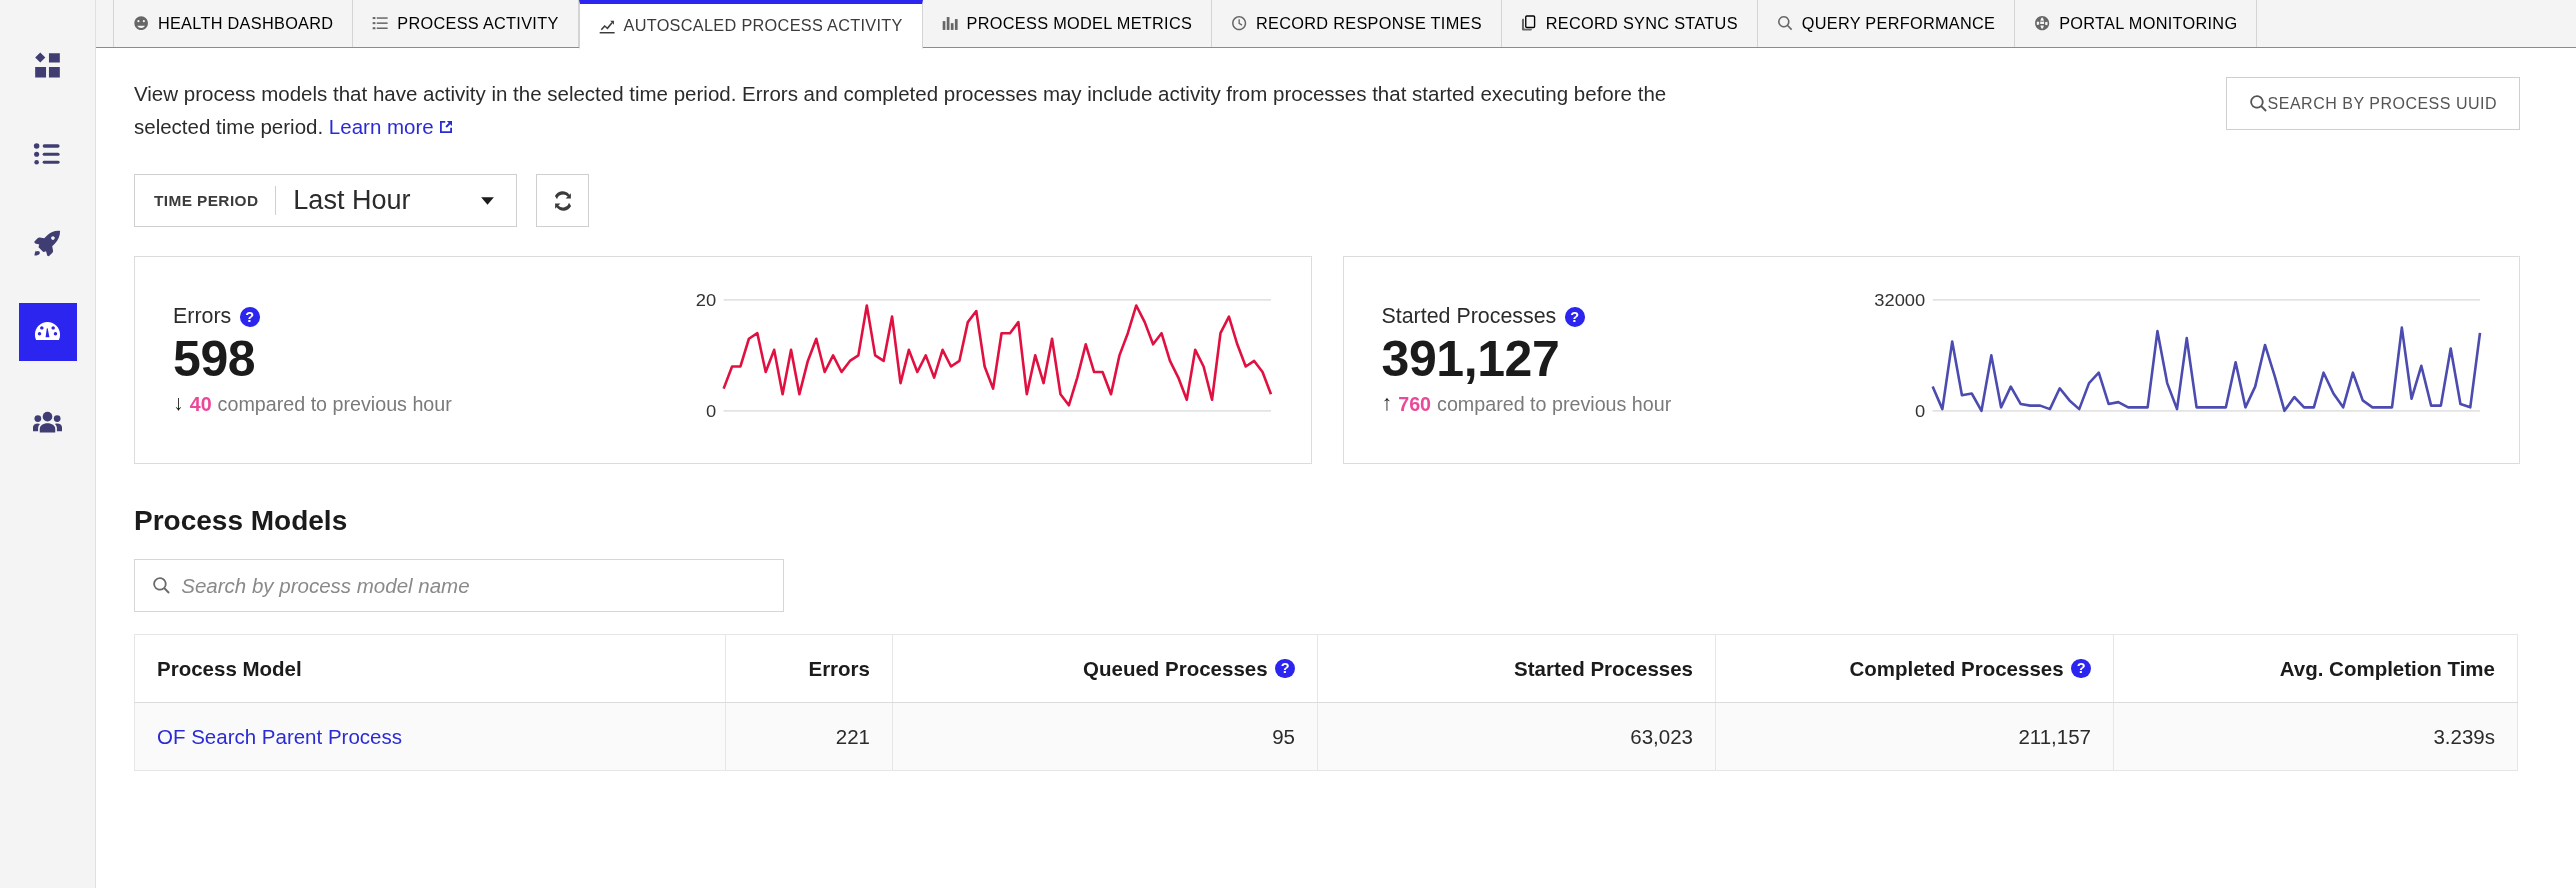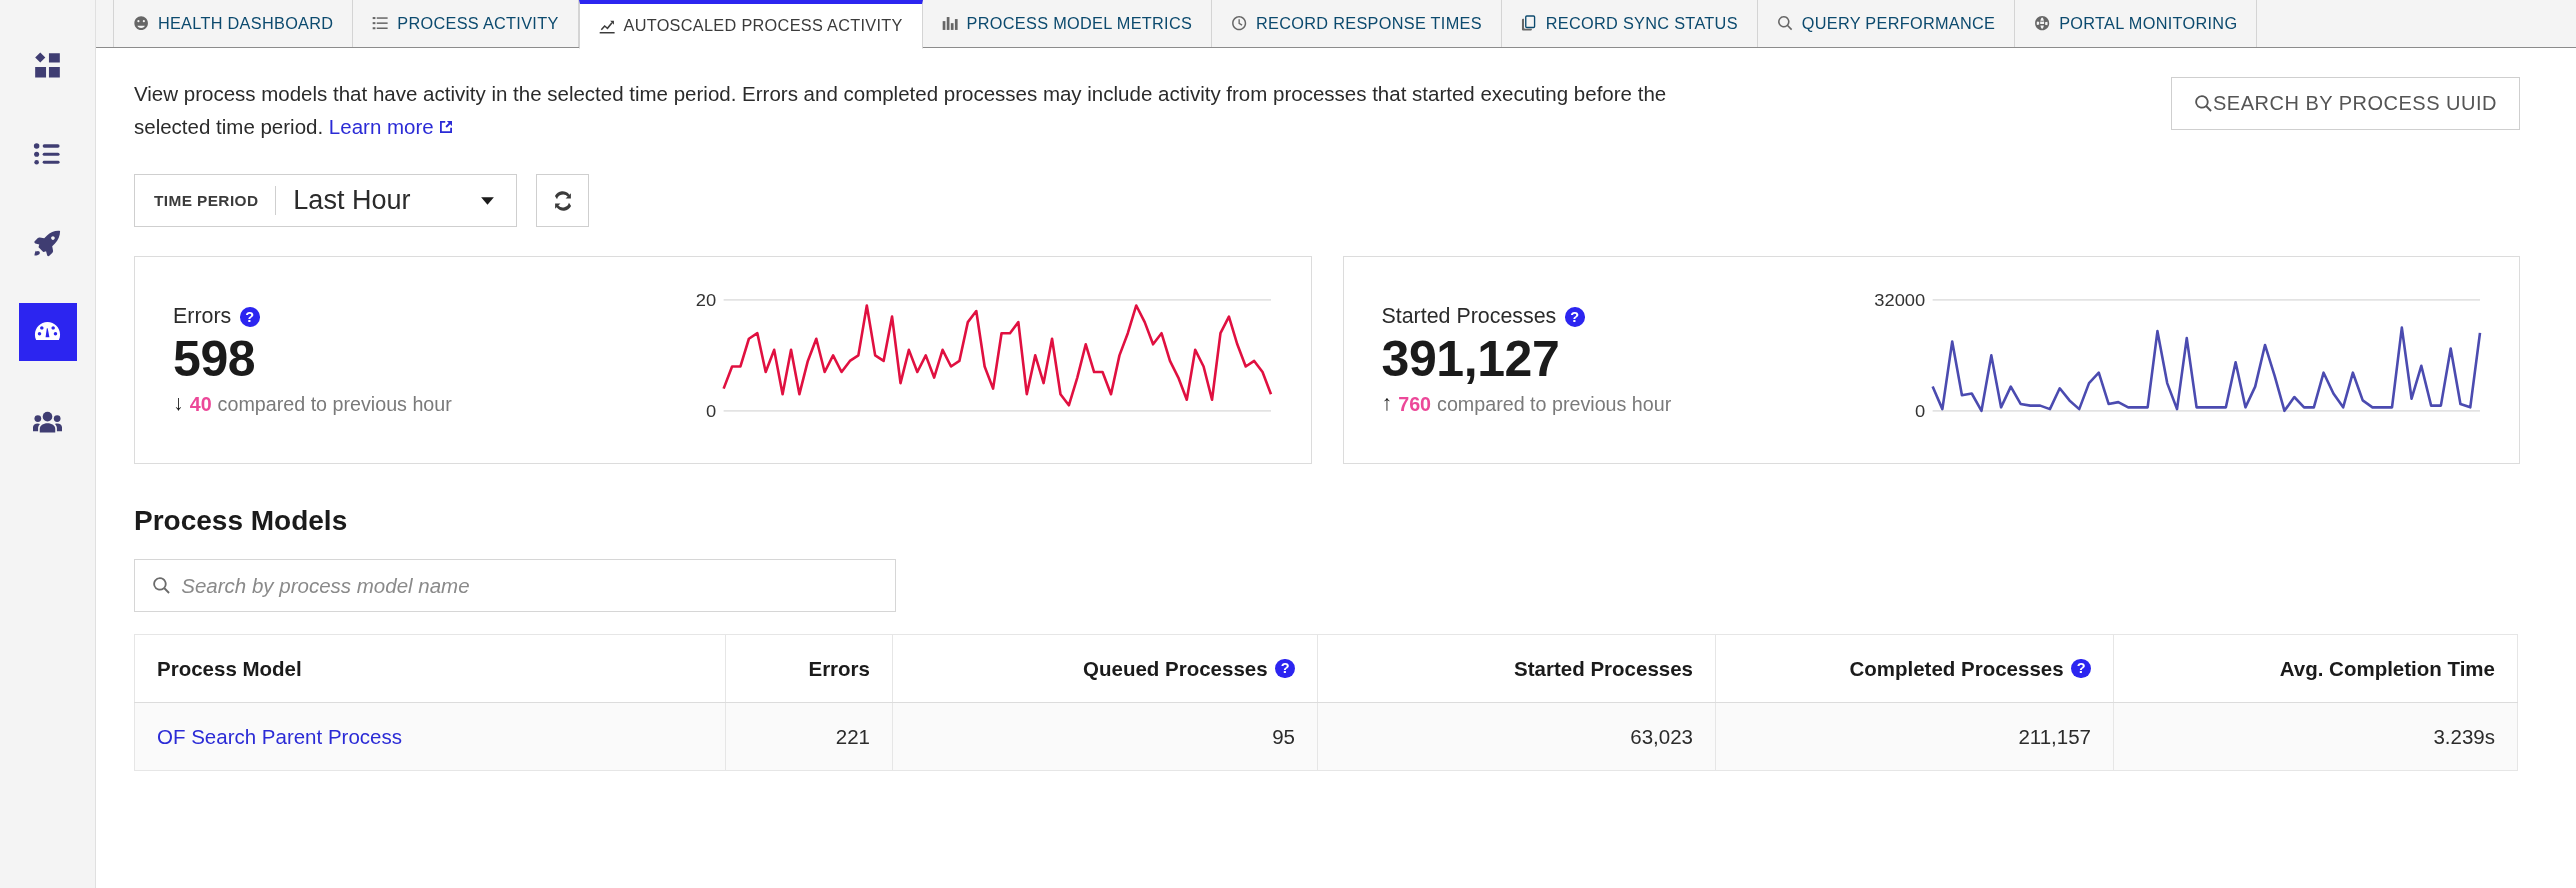--- a/index.html
+++ b/index.html
@@ -39,21 +39,21 @@
     border-bottom: 1.7px solid #8c8c8c;
     display: flex; align-items: flex-end;
     padding-left: 17px;
     position: relative;
   }
   .tab {
     height: 47px;
     display: flex; align-items: center; gap: 8.6px;
     padding: 0 19px;
     font-size: 16.3px; letter-spacing: 0.3px;
-    color: #0c4a6e;
+    color: #000000;
     border-right: 0.9px solid #d4d4d4;
     cursor: pointer;
     white-space: nowrap;
     position: relative;
     background: transparent;
   }
   .tab:first-child { border-left: 0.9px solid #d4d4d4; }
   .tab.active {
     background: #ffffff;
     color: #3b3b3b;
@@ -77,21 +77,21 @@
     font-size: 20.5px; line-height: 33px; color: #2b2b2b; max-width: 1600px;
   }
   .link { color: #2b2bd6; text-decoration: none; cursor:pointer; }
   .ext-icon { display:inline-block; vertical-align:-1.7px; margin-left:3.4px;}
   .ext-icon svg { fill:#2b2bd6; display:block; }
 
   .uuid-btn {
     border: 0.9px solid #cfcfcf; background:#fff;
     height: 53px; padding: 0 22px;
     display:flex; align-items:center; 
-    font-size: 20px; letter-spacing:0.5px; color:#555;
+    font-size: 16px; letter-spacing:0.5px; color:#555;
     cursor:pointer; white-space:nowrap;
   }
   .uuid-btn svg { fill:#555; display:block; }
 
   
   .filter-row { display:flex; align-items:center; gap: 19px; margin-top: 31px; }
   .period-box {
     border: 0.9px solid #cfcfcf; background:#fff; height: 53px;
     display:flex; align-items:center; cursor:pointer; min-width: 383px;
   }
@@ -129,21 +129,21 @@
   .card-value { font-size: 50px; font-weight: bold; color:#1b1b1b; line-height: 1.06; margin-top: 3.4px; letter-spacing:-0.4px;}
   .card-delta { font-size: 19.7px; color:#7a7a7a; margin-top: 6.8px; display:flex; align-items:center; gap:6px;}
   .card-delta .arrow { color:#1b1b1b; font-size:21.4px; line-height:1; }
   .card-delta .num { color:#ec4899; font-weight:bold;text-align:right; }
   .spark-wrap { flex:1; height: 145px; display:flex; align-items:center; position:relative; }
   .spark-wrap svg { display:block; width:100%; height:100%; }
 
   
   .pm-title { font-size: 28px; font-weight: bold; color:#1b1b1b; margin-top: 41px; }
   .pm-search {
-    margin-top: 22px; width: 762px; height: 53px;
+    margin-top: 22px; width: 650px; height: 53px;
     border: 0.9px solid #d6d6d6; background:#fff;
     display:flex; align-items:center; gap: 10.3px; padding: 0 17px;
   }
   .pm-search svg { fill:#6b6b6b; display:block; }
   .pm-search input {
     border:none; outline:none; flex:1; font-size: 20.5px;
     font-family: "Liberation Sans", sans-serif;
     font-style: italic; color:#2b2b2b; background:transparent;
   }
   .pm-search input::placeholder { color:#8a8a8a; font-style: italic; }

